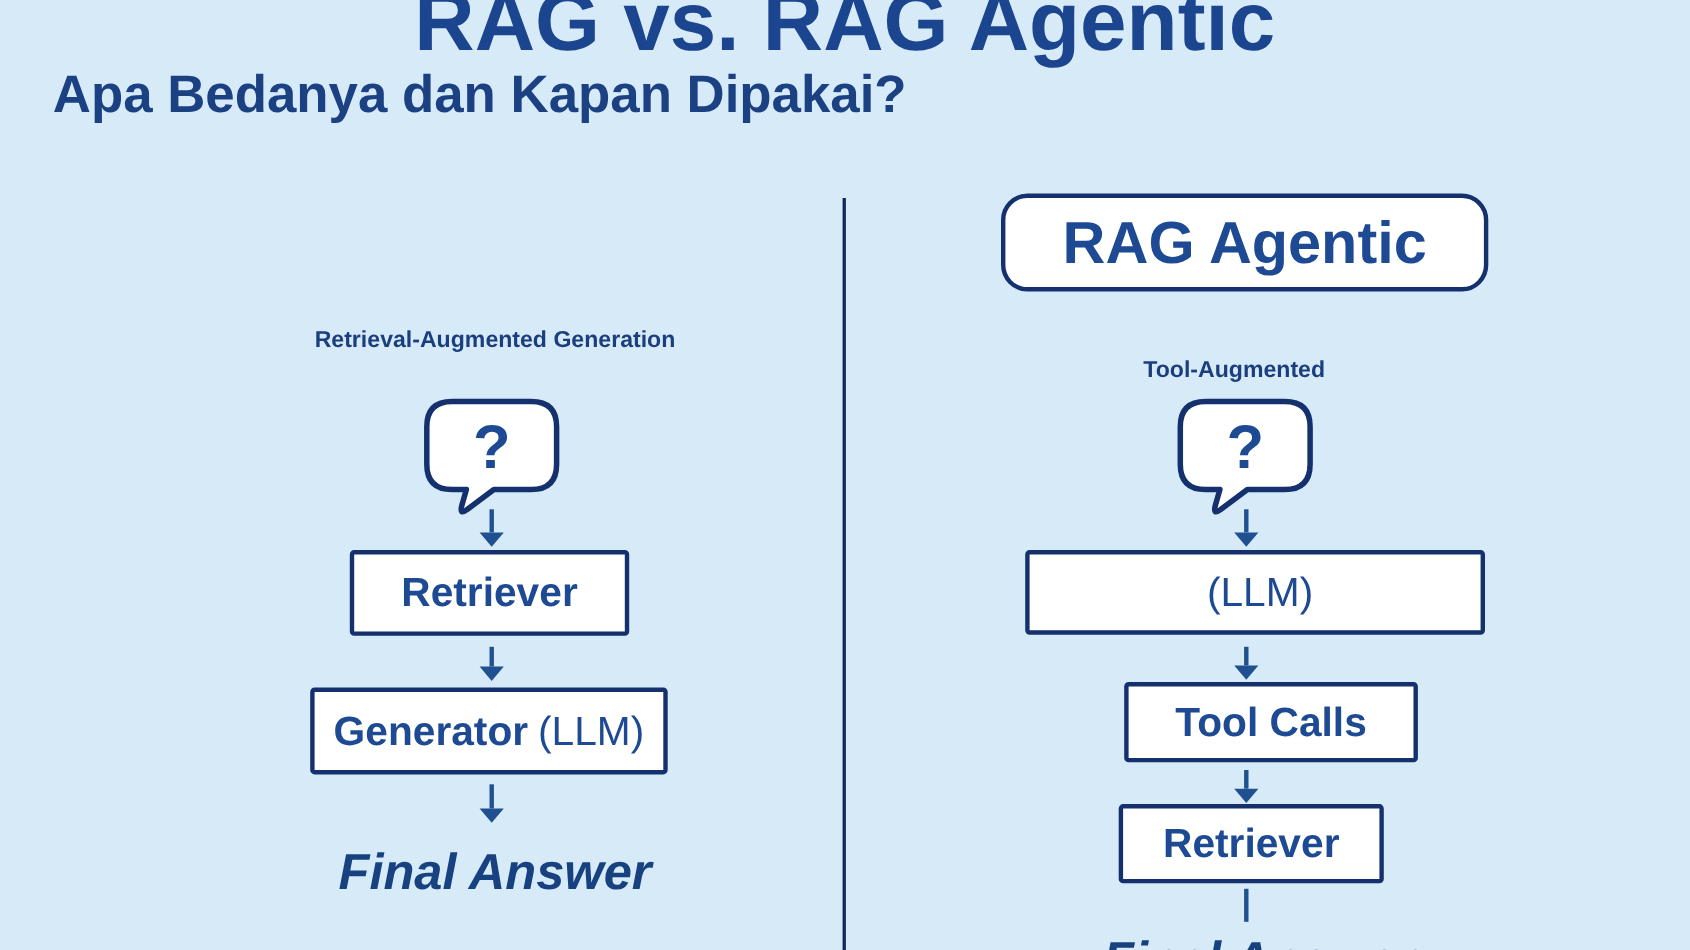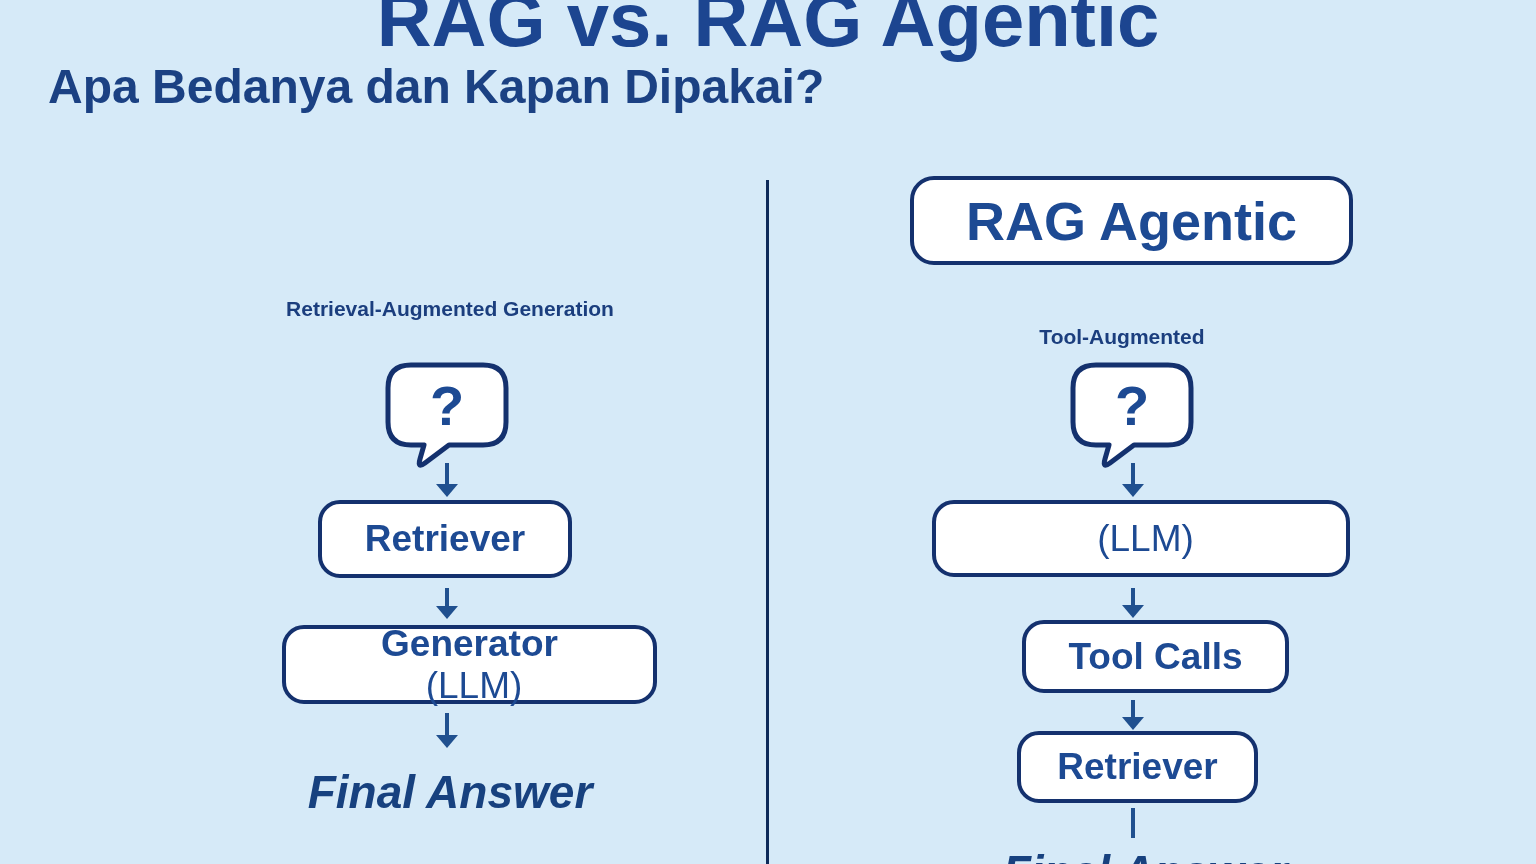--- a/index.html
+++ b/index.html
@@ -42,21 +42,21 @@
     background:#ffffff;
     border:4px solid var(--border);
     border-radius:24px;
     display:flex;align-items:center;justify-content:center;
     color:var(--nodetext);
     font-weight:700;
     box-sizing:border-box;
     white-space:nowrap;
   }
   .node-header{font-size:54px;}
-  .node-step{font-size:37px;border-radius:22px;}
+  .node-step{font-size:37px;border-radius:4px;}
   .suffix{font-weight:500;margin-left:9px;text-align:center;}
   .caption{
     position:absolute;text-align:center;
     font-size:21px;font-weight:700;color:var(--caption);
     white-space:nowrap;
   }
   .final-label{
     position:absolute;text-align:center;
     font-size:46px;font-weight:700;color:#17417f;
     white-space:nowrap;
@@ -110,21 +110,21 @@
 
   <div class="node node-step" style="left:318px;top:500px;width:254px;height:78px;">
     <span>Retriever</span>
   </div>
 
   <div class="arrow" style="left:436px;top:588px;">
     <div class="stem" style="height:18px;"></div>
       <div class="head"></div>
   </div>
 
-  <div class="node node-step" style="left:282px;top:625px;width:375px;height:79px;flex-direction:column;">
+  <div class="node node-step" style="left:282px;top:625px;width:325px;height:79px;">
     <span>Generator</span>
     <span class="suffix">(LLM)</span>
   </div>
 
   <div class="arrow" style="left:436px;top:713px;">
     <div class="stem" style="height:22px;"></div>
       <div class="head"></div>
   </div>
 
   <div class="final-label" style="left:250px;top:765px;width:400px;">Final Answer</div>

